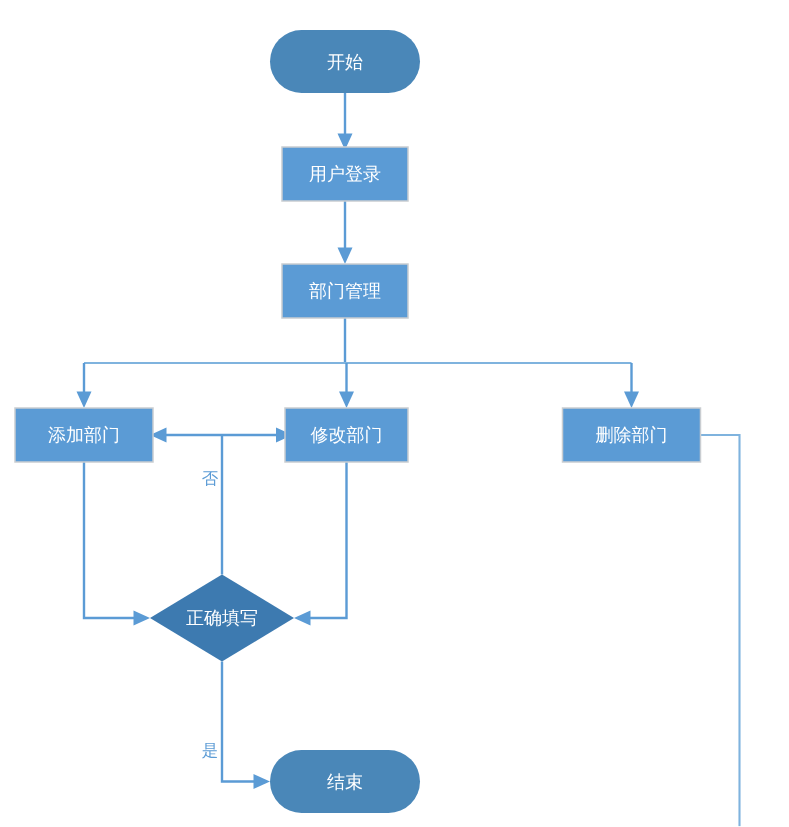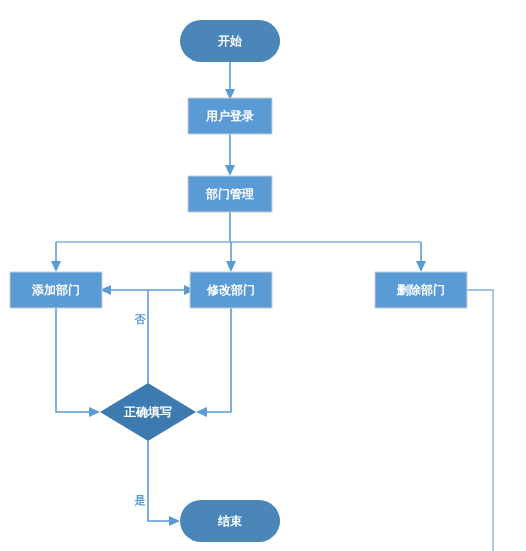--- a/index.html
+++ b/index.html
@@ -11,21 +11,20 @@
     width: 526px;
     height: 551px;
     font-family: "Liberation Sans", "DejaVu Sans", sans-serif;
     overflow: hidden;
   }
   #flowchart-canvas {
     position: relative;
     width: 526px;
     height: 551px;
     background: #ffffff;
-    font-weight: bold;
   }
   svg#diagram-svg {
     display: block;
     width: 526px;
     height: 551px;
   }
   .node-label {
     font-family: "Liberation Sans", "DejaVu Sans", sans-serif;
     font-size: 12px;
     fill: #ffffff;

